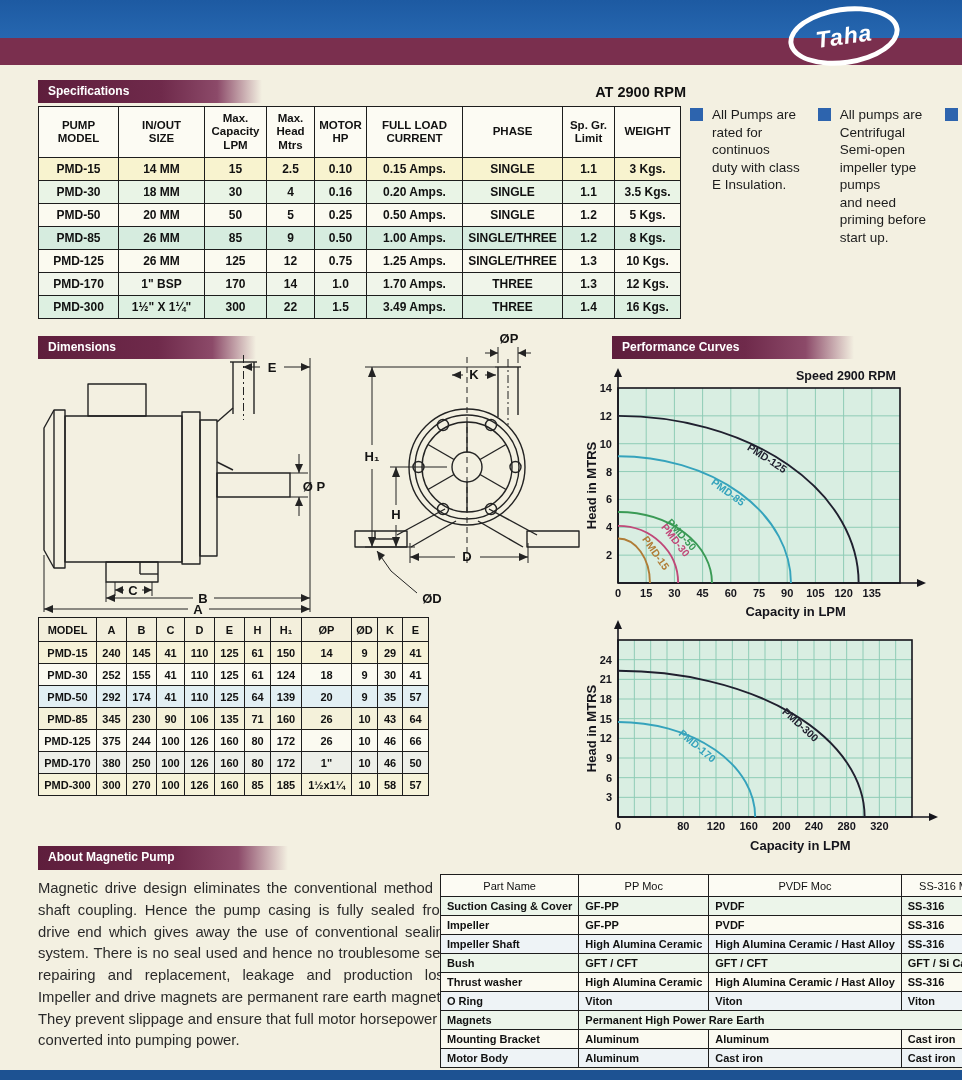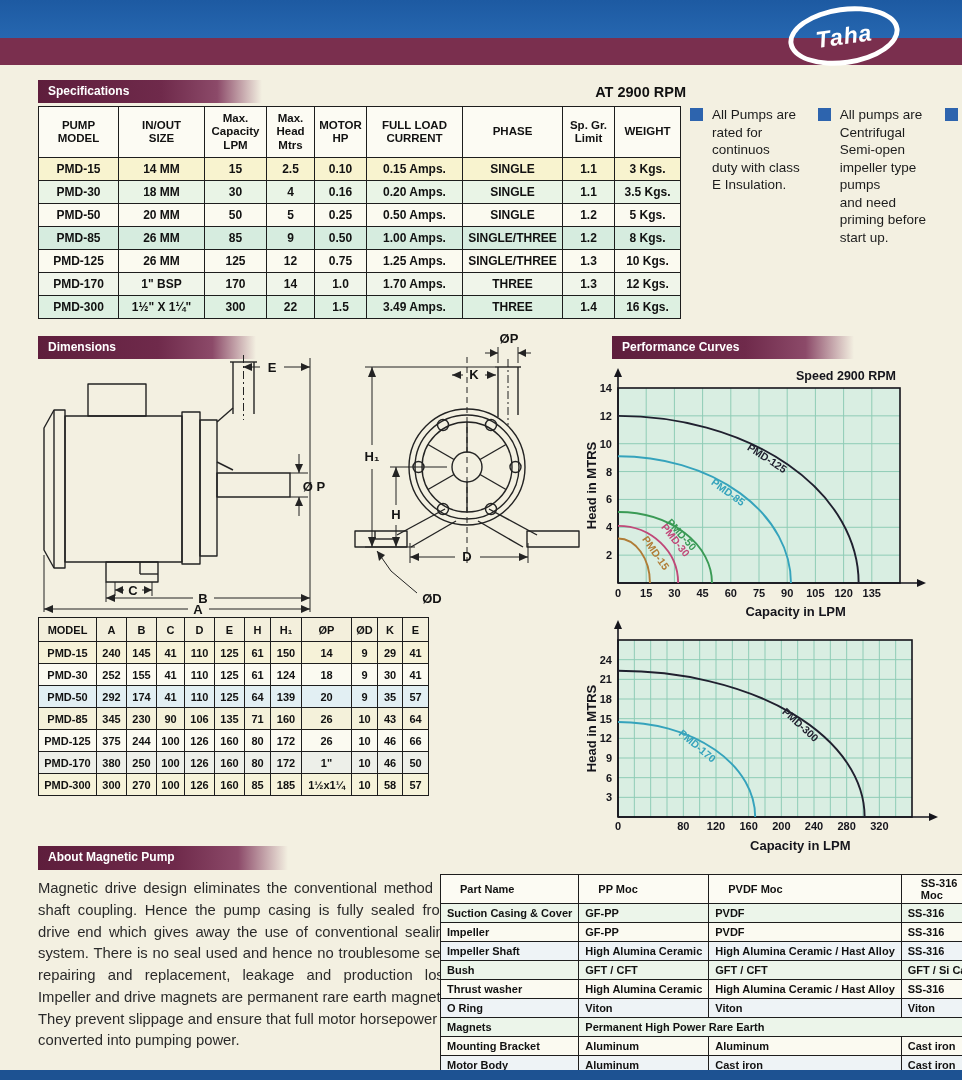--- a/index.html
+++ b/index.html
@@ -27,21 +27,21 @@
   .spec td{font-size:12px;font-weight:700;text-align:center;height:22px;padding:0 2px;}
   #notes{position:absolute;left:690px;top:106px;width:268px;display:flex;flex-direction:row;gap:14px;}
   .note{display:flex;gap:9px;font-size:13.5px;color:#1c1c1c;line-height:1.3;white-space:pre-line;}
   .note:nth-child(2){margin-bottom:6px;}
   .note .sq{flex:0 0 13px;width:13px;height:13px;margin-top:2px;}
   #dim-table{position:absolute;left:38px;top:617px;}
   .dimt th{font-size:11px;font-weight:700;height:23px;padding:0 1px;text-align:center;}
   .dimt td{font-size:11px;font-weight:700;text-align:center;height:21px;padding:0 1px;}
   #about-text{position:absolute;left:38px;top:878px;width:414px;font-size:14.8px;line-height:1.47;color:#2a2a2a;text-align:justify;}
   #mat-table{position:absolute;left:440px;top:874px;}
-  .mat th{font-size:11px;font-weight:700;text-align:left;padding:2px 19px;height:17px;}
+  .mat th{font-size:11px;font-weight:400;text-align:center;padding:2px 9px;height:17px;}
   .mat td{font-size:11px;font-weight:700;text-align:left;padding:1px 6px;height:16px;white-space:nowrap;}
   #watermark{position:absolute;left:308px;top:552px;z-index:40;font-family:"Liberation Serif","DejaVu Serif",serif;
              font-size:44px;font-weight:700;letter-spacing:0.5px;}
   svg{position:absolute;overflow:visible;}
   svg text{font-family:"Liberation Sans","DejaVu Sans",sans-serif;}
   .tick{font-size:11px;font-weight:700;fill:#15151c;text-anchor:middle;}
   .ty{text-anchor:end;}
   .ctitle{font-size:12.5px;font-weight:700;fill:#15151c;text-anchor:end;}
   .caxis{font-size:13px;font-weight:700;fill:#15151c;text-anchor:middle;}
   .clabel{font-size:10.5px;font-weight:700;text-anchor:middle;}

